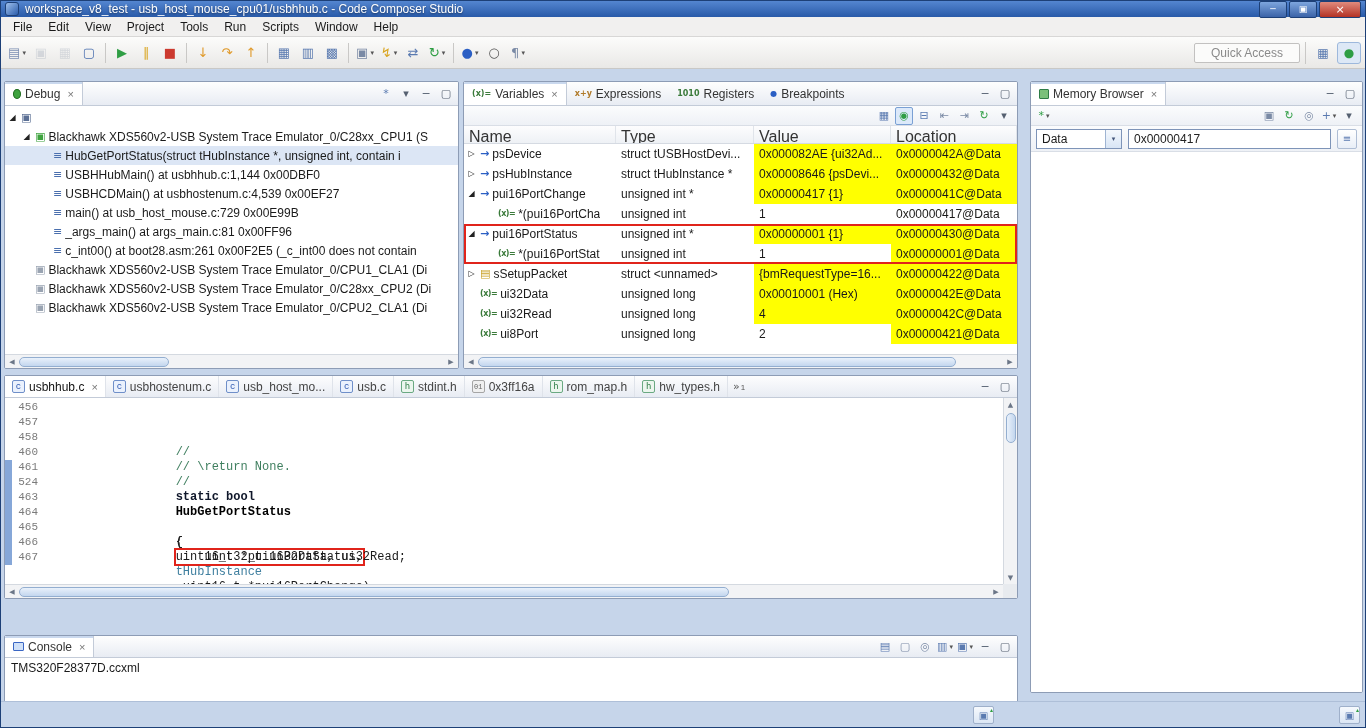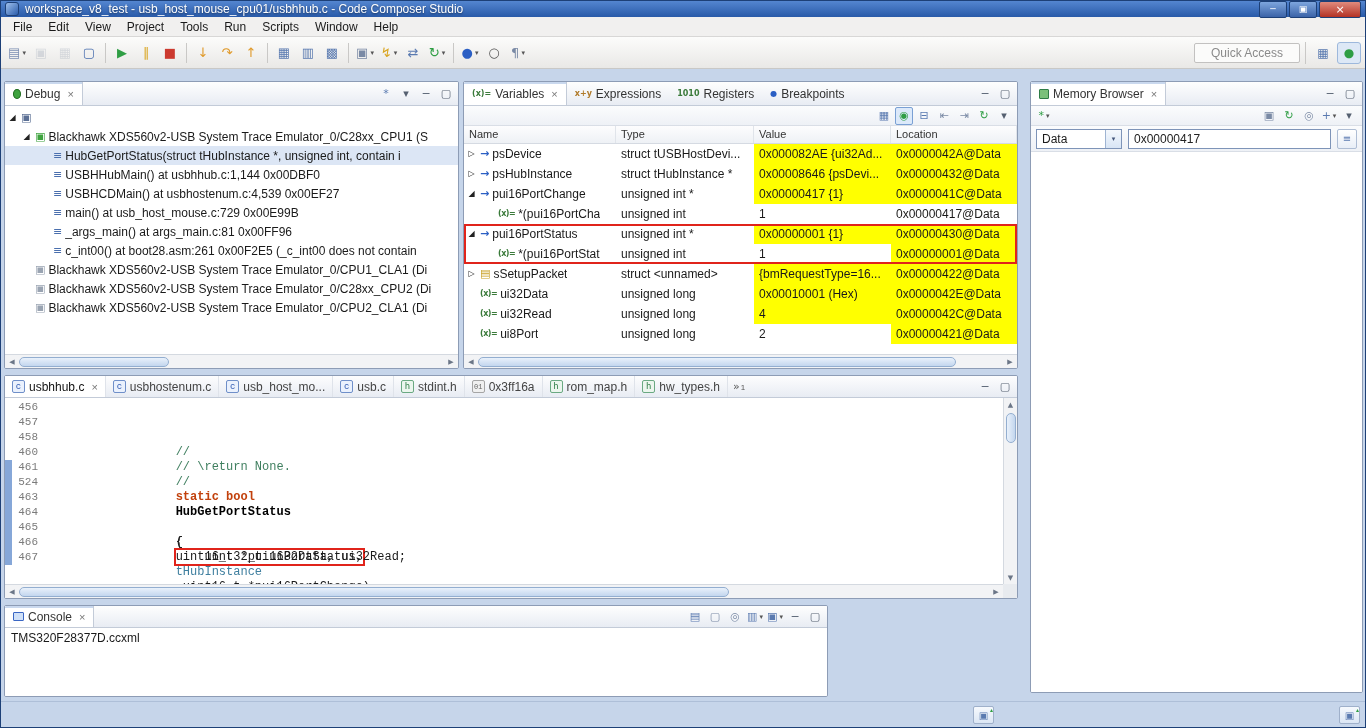--- a/index.html
+++ b/index.html
@@ -27,36 +27,36 @@
 .quick-access{min-width:106px;height:20px;border:1px solid #c2c1c0;border-radius:2px;background:#fbfbfa;color:#8a8a8a;display:flex;align-items:center;justify-content:center;padding:0 8px}
 .tb-vsep{width:1px;height:22px;background:#c9c8c6}
 .persp{width:24px;height:22px;display:flex;align-items:center;justify-content:center;border-radius:3px;font-family:"DejaVu Sans",sans-serif}
 .persp.active{background:#dde8f6;border:1px solid #9db8dc}
 
 .workspace{position:absolute;left:0;right:0;top:74px;bottom:26px;background:#c6d5ea}
 .panel{position:absolute;background:#fff;border:1px solid #8d9cb5;border-radius:2px;overflow:hidden;display:flex;flex-direction:column}
 #debug-panel{left:3px;top:6px;width:455px;height:288px}
 #variables-panel{left:462px;top:6px;width:555px;height:288px}
 #editor-panel{left:3px;top:300px;width:1014px;height:224px}
-#console-panel{left:3px;top:530px;width:824px;height:92px}
+#console-panel{left:3px;top:560px;width:1014px;height:92px}
 #memory-panel{left:1029px;top:6px;width:333px;height:612px}
 .phead{height:24px;background:linear-gradient(180deg,#fefefe,#e8ecf3);border-bottom:1px solid #c3cbd8;display:flex;align-items:center;flex:0 0 auto}
 .vtabs{display:flex;height:100%}
 .vtab{display:flex;align-items:center;gap:4px;height:100%;padding:0 8px;color:#333;white-space:nowrap}
 .vtab.active{background:#fff;border-right:1px solid #c3cbd8;box-shadow:inset 0 2px 0 #c9d8ee}
 .vtab-icon{font-size:8px;font-weight:bold;font-family:"DejaVu Sans",sans-serif}
 .ftab-close{color:#777;font-size:11px;margin-left:3px}
 .ftab-close:empty{display:none}
 .phead-right{margin-left:auto;display:flex;align-items:center;gap:2px;padding-right:3px}
 .mbtn{min-width:18px;height:18px;display:flex;align-items:center;justify-content:center;border-radius:2px;font-size:11px;border:1px solid transparent;font-family:"DejaVu Sans",sans-serif}
 .mbtn.active{background:#dce9fa;border:1px solid #7aa0d4}
 
 .vtoolbar{height:20px;display:flex;justify-content:flex-end;align-items:center;background:linear-gradient(180deg,#fbfcfd,#eef1f6);border-bottom:1px solid #d9dee6;padding:0 4px;gap:2px;flex:0 0 auto}
 .colhead{display:grid;grid-template-columns:152px 138px 137px 1fr;height:18px;background:linear-gradient(180deg,#fdfdfe,#eef1f5);border-bottom:1px solid #d5dae2;flex:0 0 auto}
-.colhead .colcell{padding:2px 5px;border-right:1px solid #e0e4ea;font-size:11px;color:#333;overflow:hidden;white-space:nowrap}
+.colhead .colcell{padding:2px 5px;border-right:1px solid #e0e4ea;font-size:16px;color:#333;overflow:hidden;white-space:nowrap}
 .vbody{position:relative;flex:1;overflow:hidden;background:#fff}
 .vrow{display:grid;grid-template-columns:152px 138px 137px 1fr;height:20px}
 .vrow .cell{height:20px;line-height:20px;padding:0 5px;white-space:nowrap;overflow:hidden}
 .vrow .cell.name{display:flex;align-items:center;gap:3px;padding-top:0;padding-bottom:0;padding-right:2px}
 .expander{display:inline-block;width:11px;flex:0 0 11px;font-size:8px;color:#222;text-align:center;font-family:"DejaVu Sans",sans-serif}
 .vicon{font-weight:bold;font-size:11px;flex:0 0 auto;font-family:"DejaVu Sans",sans-serif}
 .vicon.xvar{font-size:8px;letter-spacing:-.5px}
 .cell.yl{background:#ffff00}
 .red-frame{position:absolute;left:0;right:0;top:80px;height:40px;border:2px solid #e0241b;pointer-events:none}
 
@@ -88,21 +88,21 @@
 .etab-overflow{font-size:11px;color:#555;padding:0 5px;display:flex;align-items:baseline;gap:1px}
 .etab-overflow .cnt{font-size:8px}
 .ebody{position:relative;flex:1;background:#fff;overflow:hidden;font-family:"Liberation Mono","DejaVu Sans Mono",monospace;font-size:12px}
 .elines{padding-top:2px}
 .cline{display:flex;height:15px;line-height:15px;white-space:pre}
 .cmark{width:7px;flex:0 0 7px}
 .cmark.on{background:#86a7d8}
 .lnum{width:34px;flex:0 0 34px;text-align:right;padding-right:8px;color:#7b7b7b;font-size:11px}
 .seg{white-space:pre}
 .seg.cm{color:#3f7f5f}
-.seg.kw{color:#c2410c;font-weight:bold}
+.seg.kw{color:#0f172a;font-weight:bold}
 .seg.fn{color:#000;font-weight:bold}
 .seg.ty{color:#3f7f9f}
 .seg.rb{outline:2px solid #e0241b;outline-offset:0}
 .vscroll{position:absolute;right:0;top:0;bottom:14px;width:14px;background:#f2f3f5;border-left:1px solid #d4d9e0;display:flex;flex-direction:column;align-items:center}
 .vthumb{width:10px;height:30px;border-radius:6px;background:linear-gradient(90deg,#e9f1fb,#c3d6ee);border:1px solid #93aed0;margin-top:2px}
 .ehscroll{position:absolute;left:0;right:14px;bottom:0}
 .ecorner{position:absolute;right:0;bottom:0;width:14px;height:14px;background:#e8ebef}
 
 #console-panel .phead{height:22px}
 .console-body{flex:1;background:#fff;padding:3px 6px;white-space:nowrap;overflow:hidden}

